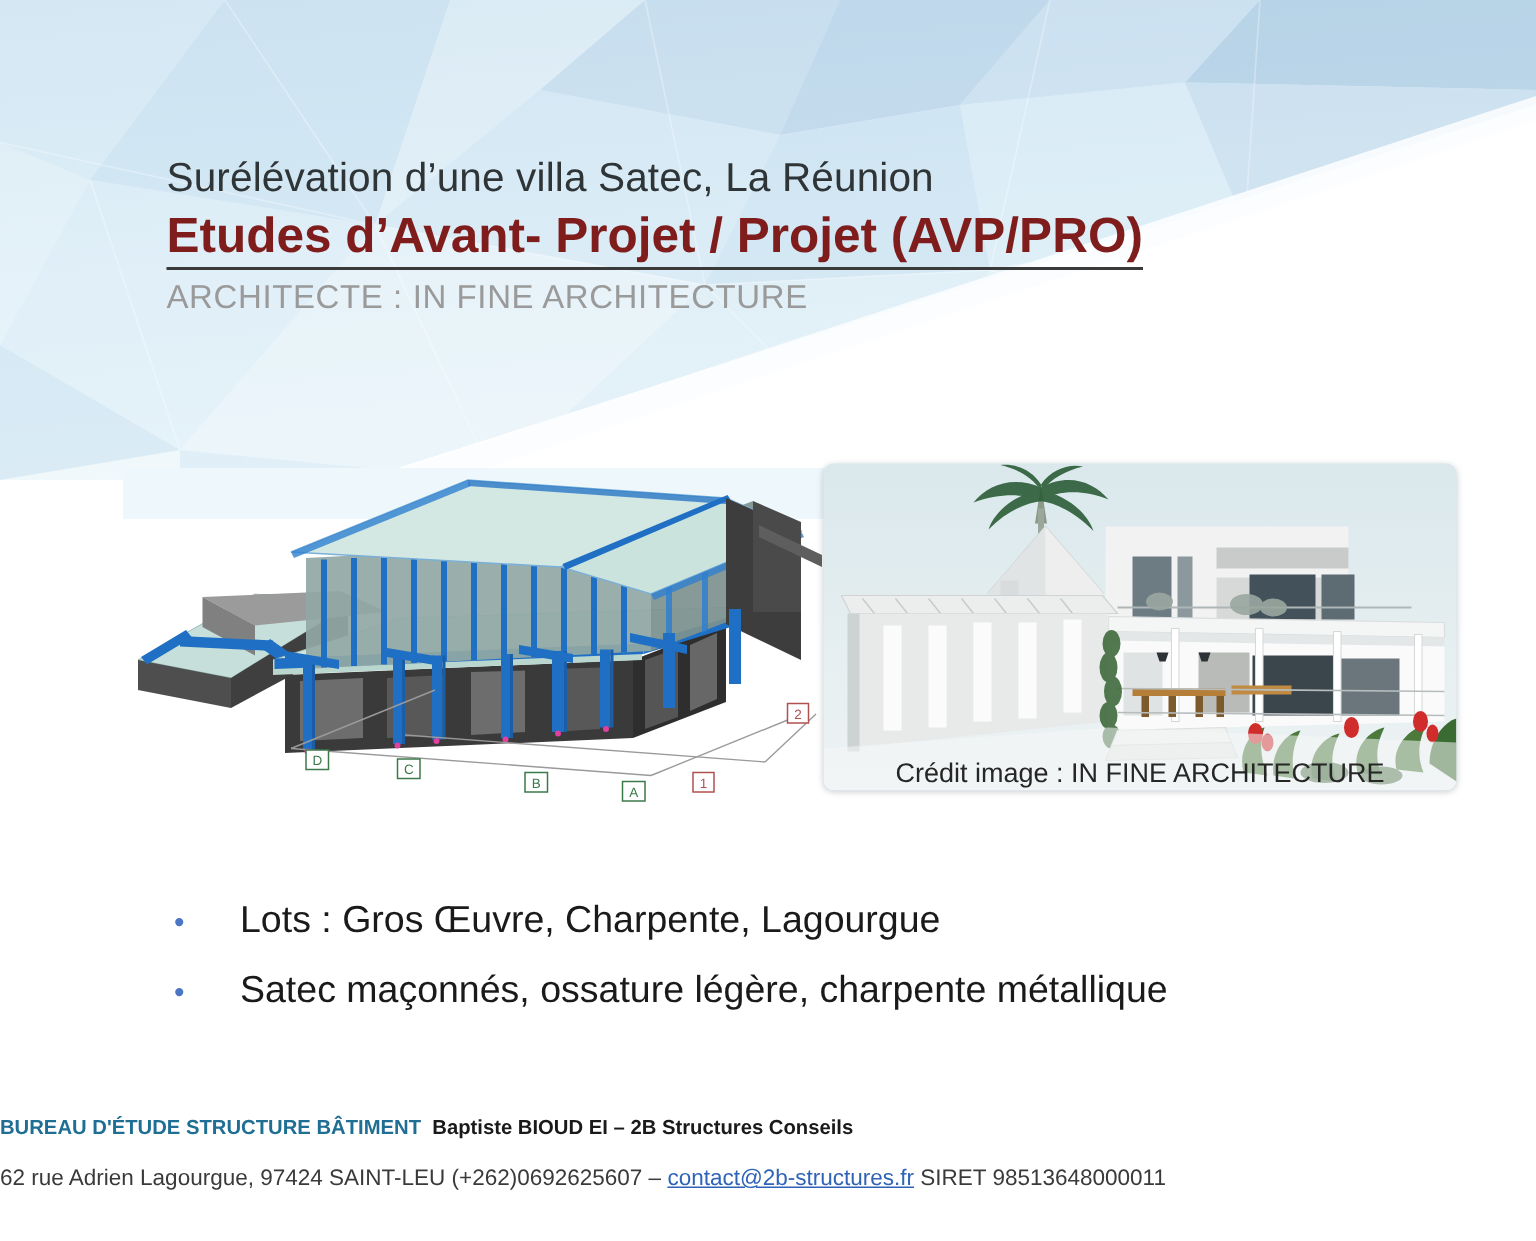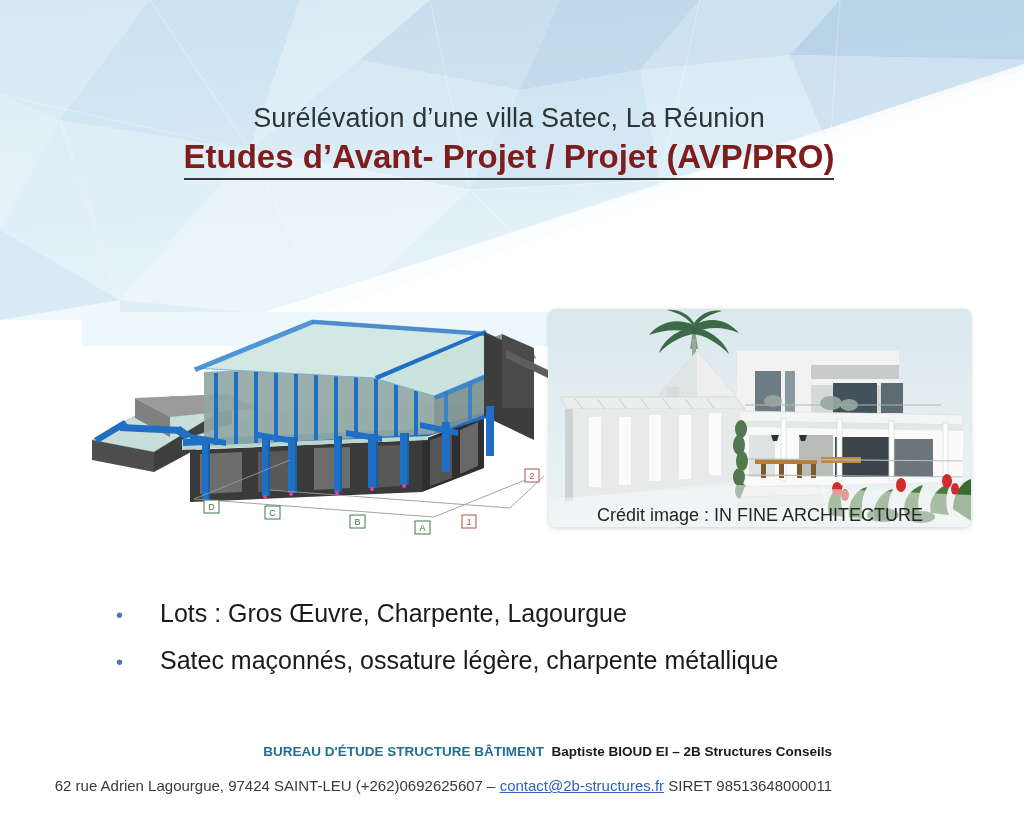--- a/index.html
+++ b/index.html
@@ -18,21 +18,21 @@
 
   
   .bg-band{
     position:absolute;left:0;top:0;width:1024px;height:320px;
     overflow:hidden;
   }
   .bg-band svg{display:block;width:1024px;height:320px;}
 
   
   .header{
-    position:absolute;left:99px;top:103px;width:820px;text-align:center;
+    position:absolute;left:111px;top:103px;width:820px;
   }
   .kicker{
     font-size:27px;color:#2f3437;letter-spacing:.1px;
     line-height:1.18;white-space:nowrap;
   }
   .maintitle{
     font-size:33px;font-weight:bold;color:#7f1d1d;
     line-height:1.22;white-space:nowrap;
     margin-top:2px;
     display:inline-block;
@@ -76,21 +76,21 @@
     width:44px;flex:0 0 44px;
     color:#4a76c4;font-size:20px;line-height:1;
     padding-top:2px;
   }
   .bullet-text{
     font-size:25px;color:#1a1a1a;line-height:1.25;white-space:nowrap;
   }
 
   
   .footer{
-    position:absolute;left:0;top:742px;width:832px;text-align:right;
+    position:absolute;left:0;top:742px;width:832px;text-align:left;
   }
   .footer-line1{
     font-size:13.5px;font-weight:bold;line-height:1.5;
   }
   .f-teal{color:#1f6f94;}
   .f-dark{color:#1a1a1a;}
   .footer-line2{
     font-size:15px;color:#3a3a3a;line-height:1.55;margin-top:12px;
   }
   .f-link{
@@ -143,20 +143,21 @@
       </g>
 
       <polygon points="1024,70 1024,320 240,320" fill="#ffffff"></polygon>
       <polygon points="1024,64 1024,80 300,320 245,320" fill="#fbfdfe" opacity="0.9"></polygon>
     </svg>
   </div>
 
   <div class="header">
     <div class="kicker">Surélévation d’une villa Satec, La Réunion</div>
     <div class="maintitle">Etudes d’Avant- Projet / Projet (AVP/PRO)</div>
+    <div class="subtitle">ARCHITECTE : IN FINE ARCHITECTURE</div>
   </div>
 
   <div class="fig-model">
     <svg viewBox="0 0 468 228" aria-hidden="true">
       <rect x="0" y="0" width="468" height="228" fill="#ffffff"></rect>
 
       <rect x="0" y="0" width="468" height="34" fill="#eef7fb"></rect>
 
       <polygon points="10,128 88,84 150,92 72,140" fill="#c6dfda" stroke="#8fb5ae" stroke-width="0.6"></polygon>
       <polygon points="88,84 140,84 150,92" fill="#9aa0a2"></polygon>

